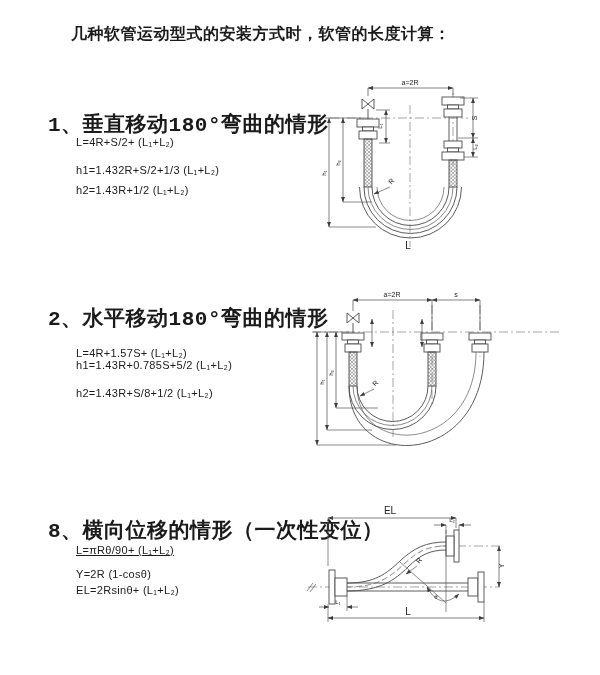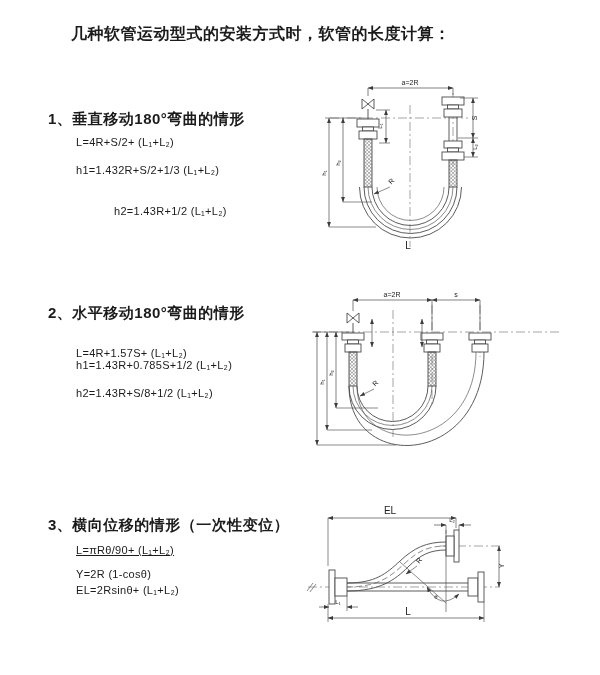--- a/index.html
+++ b/index.html
@@ -3,49 +3,49 @@
 <meta charset="utf-8">
 <style>
   html,body{margin:0;padding:0;}
   body{
     width:600px;height:675px;position:relative;background:#ffffff;
     font-family:"Liberation Sans","DejaVu Sans",sans-serif;
     color:#1b1b1b;overflow:hidden;
   }
   .abs{position:absolute;}
   .title{left:34px;top:24px;font-size:16px;font-weight:700;letter-spacing:.5px;margin-left:37px;}
-  .heading{font-size:15px;font-weight:600;letter-spacing:.5px;}
+  .heading{font-size:21px;font-weight:600;letter-spacing:.5px;font-family:Liberation Mono, monospace;}
   .formula{font-size:11px;font-weight:500;letter-spacing:.3px;}
   svg{position:absolute;overflow:visible;}
   svg .ln{stroke:#4a4a4a;stroke-width:.9;fill:none;}
   svg .thin{stroke:#5a5a5a;stroke-width:.7;fill:none;}
   svg .cl{stroke:#6a6a6a;stroke-width:.6;fill:none;stroke-dasharray:9 3 2 3;}
   svg .dim{stroke:#4a4a4a;stroke-width:.7;fill:none;}
   svg .fit{stroke:#4a4a4a;stroke-width:.9;fill:#ffffff;}
   svg .hatch{stroke:#4a4a4a;stroke-width:.9;fill:url(#hx);}
   svg text{fill:#222;font-size:7px;}
   svg .big{font-size:10px;}
   svg .sm{font-size:6px;}
 </style>
 </head>
 <body>
 
 <div class="abs title">几种软管运动型式的安装方式时，软管的长度计算：</div>
 
 <div class="abs heading" style="left:48px;top:110px;">1、垂直移动180°弯曲的情形</div>
 <div class="abs formula" style="left:76px;top:136px;">L=4R+S/2+ (L₁+L₂)</div>
 <div class="abs formula" style="left:76px;top:164px;">h1=1.432R+S/2+1/3 (L₁+L₂)</div>
-<div class="abs formula" style="left:76px;top:205px;margin-left:38px;">h2=1.43R+1/2 (L₁+L₂)</div>
+<div class="abs formula" style="left:76px;top:184px;">h2=1.43R+1/2 (L₁+L₂)</div>
 
 <div class="abs heading" style="left:48px;top:304px;">2、水平移动180°弯曲的情形</div>
 <div class="abs formula" style="left:76px;top:331px;margin-top:16px;">L=4R+1.57S+ (L₁+L₂)</div>
-<div class="abs formula" style="left:76px;top:359px;">h1=1.43R+0.785S+1/2 (L₁+L₂)</div>
+<div class="abs formula" style="left:76px;top:359px;">h1=1.43R+0.785S+5/2 (L₁+L₂)</div>
 <div class="abs formula" style="left:76px;top:387px;">h2=1.43R+S/8+1/2 (L₁+L₂)</div>
 
-<div class="abs heading" style="left:48px;top:516px;">3、横向位移的情形（一次性变位）</div>
+<div class="abs heading" style="left:48px;top:516px;">8、横向位移的情形（一次性变位）</div>
 <div class="abs formula" style="left:76px;top:544px;text-decoration:underline;">L=πRθ/90+ (L₁+L₂)</div>
 <div class="abs formula" style="left:76px;top:568px;text-align:center;">Y=2R (1-cosθ)</div>
 <div class="abs formula" style="left:76px;top:584px;text-align:center;">EL=2Rsinθ+ (L₁+L₂)</div>
 
 <svg style="left:320px;top:75px;" width="260" height="180" viewBox="0 0 260 180">
   <defs>
     <pattern id="hx" width="3.5" height="3.5" patternUnits="userSpaceOnUse">
       <path d="M0,3.5 L3.5,0 M0,0 L3.5,3.5" stroke="#666" stroke-width="0.5"></path>
     </pattern>
     <marker id="arr" viewBox="0 0 10 10" refX="9" refY="5" markerWidth="8" markerHeight="8" orient="auto-start-reverse">

